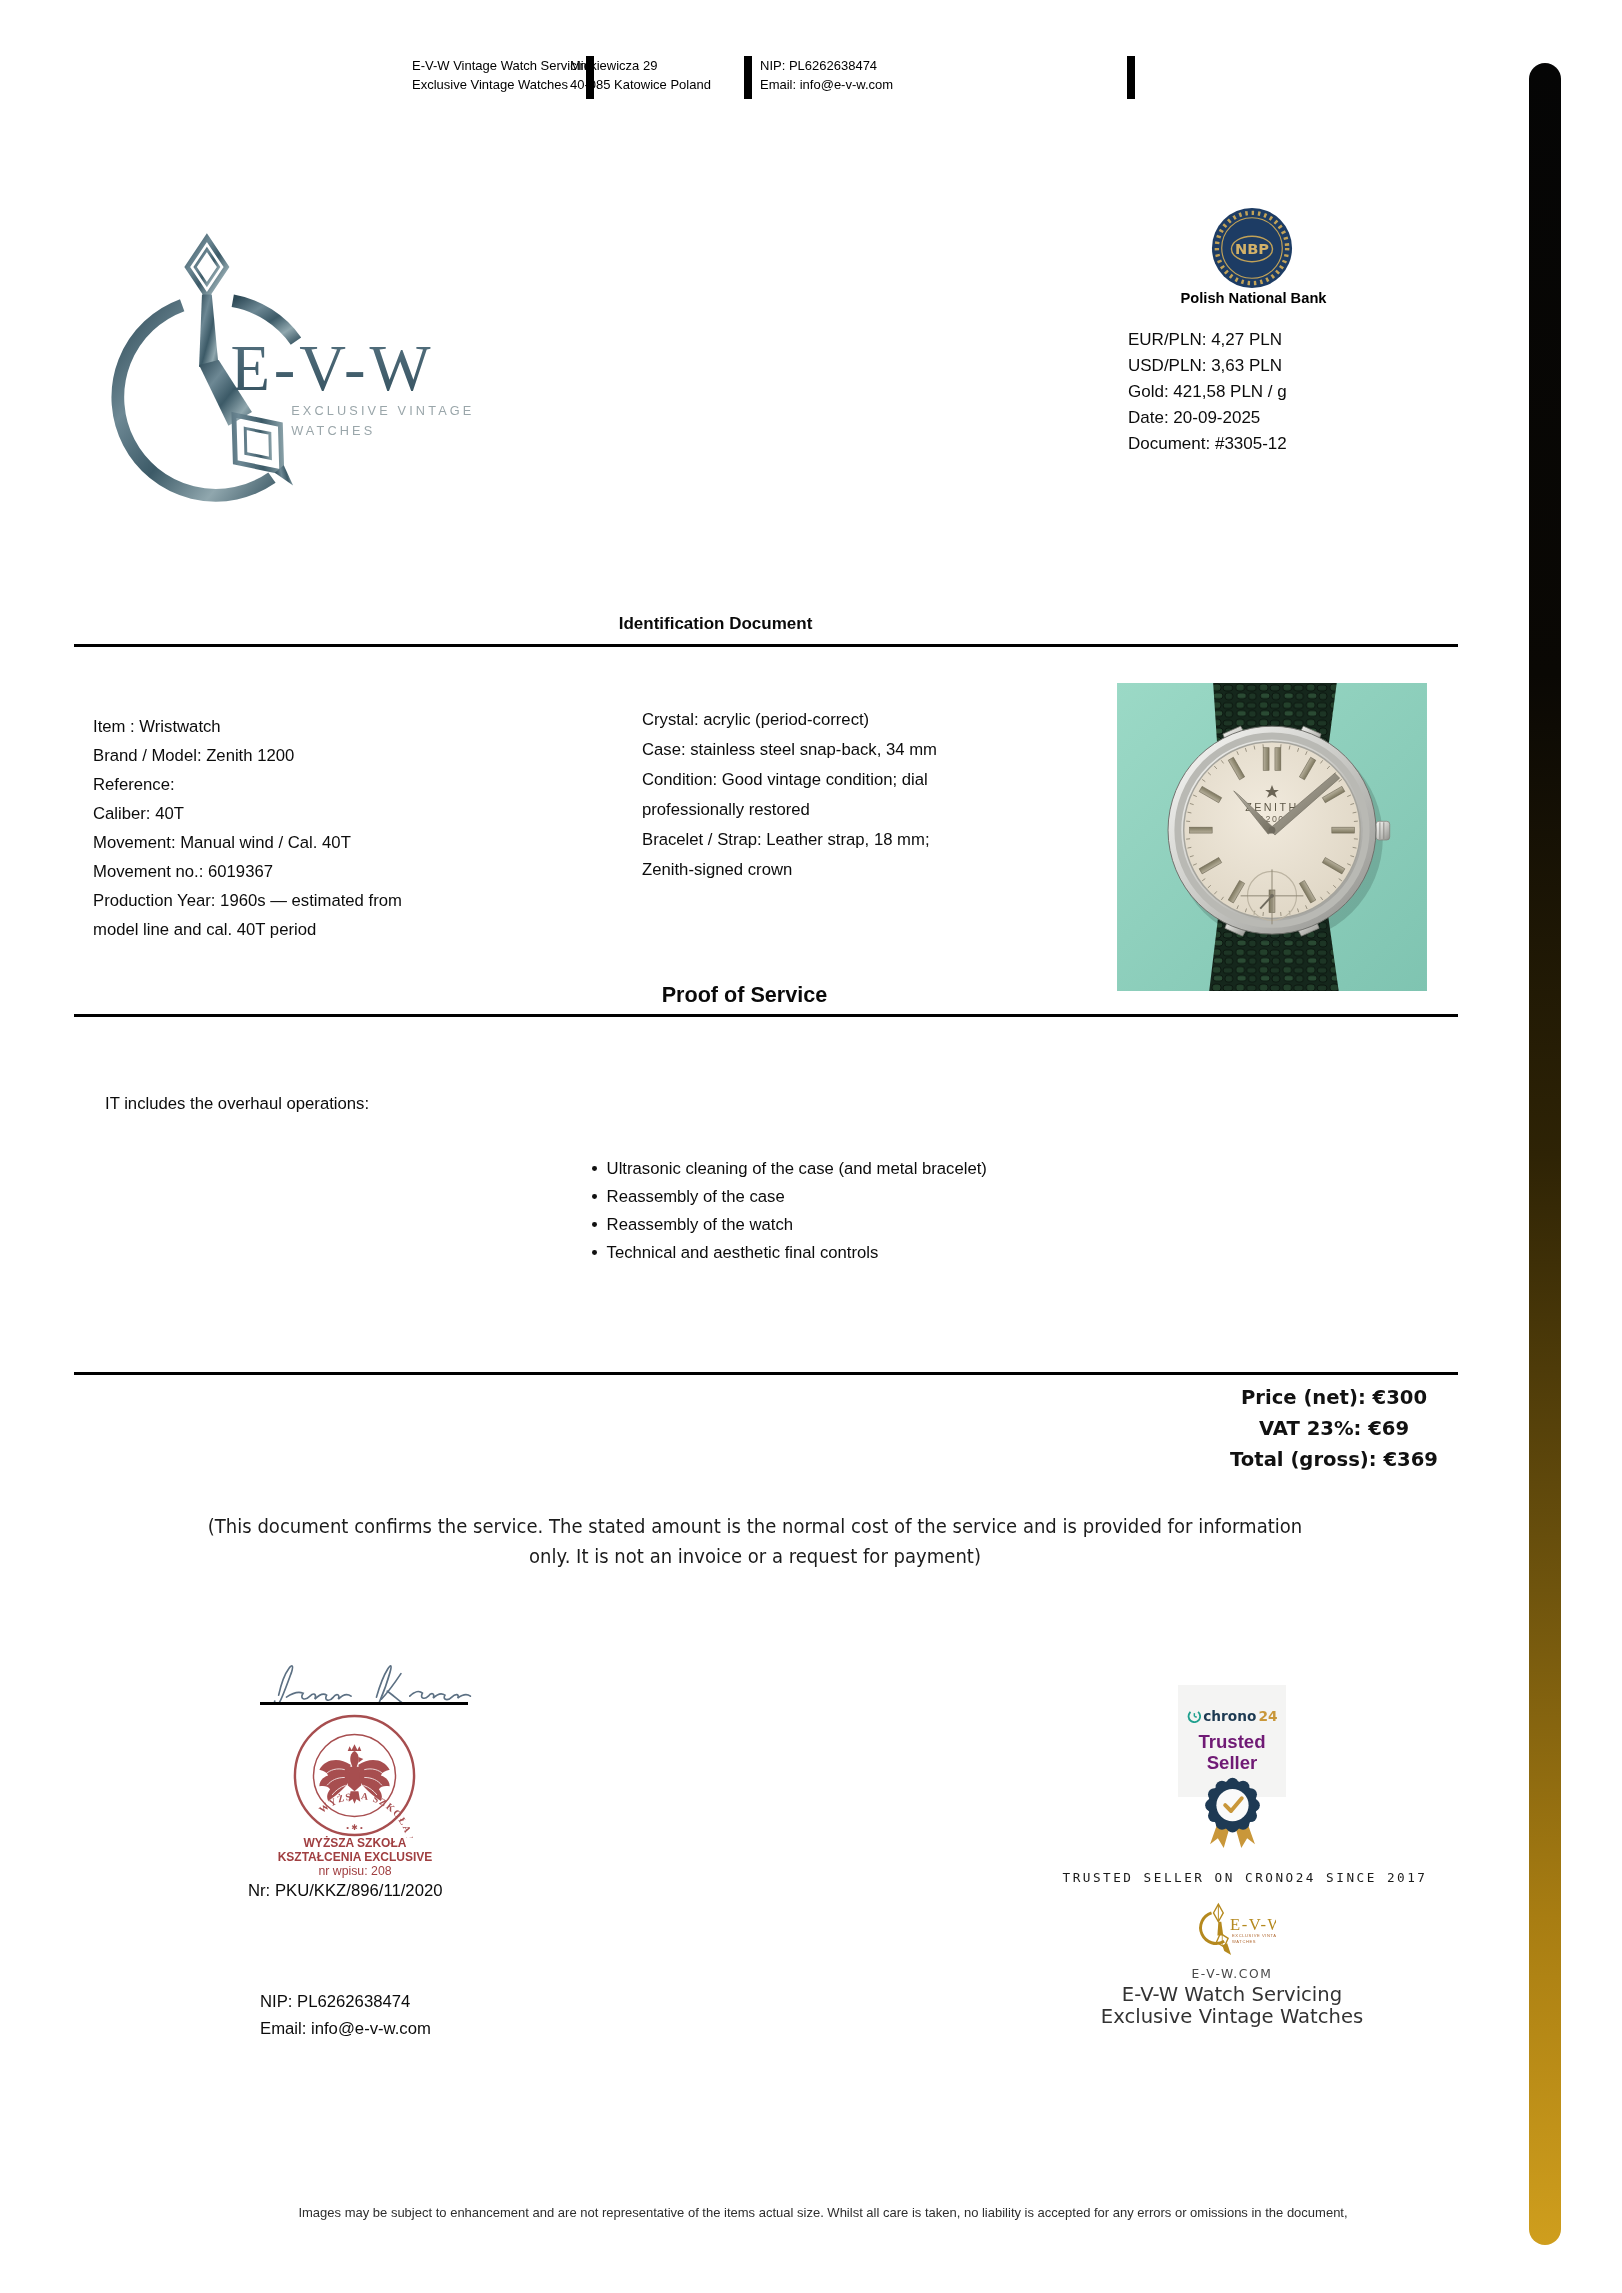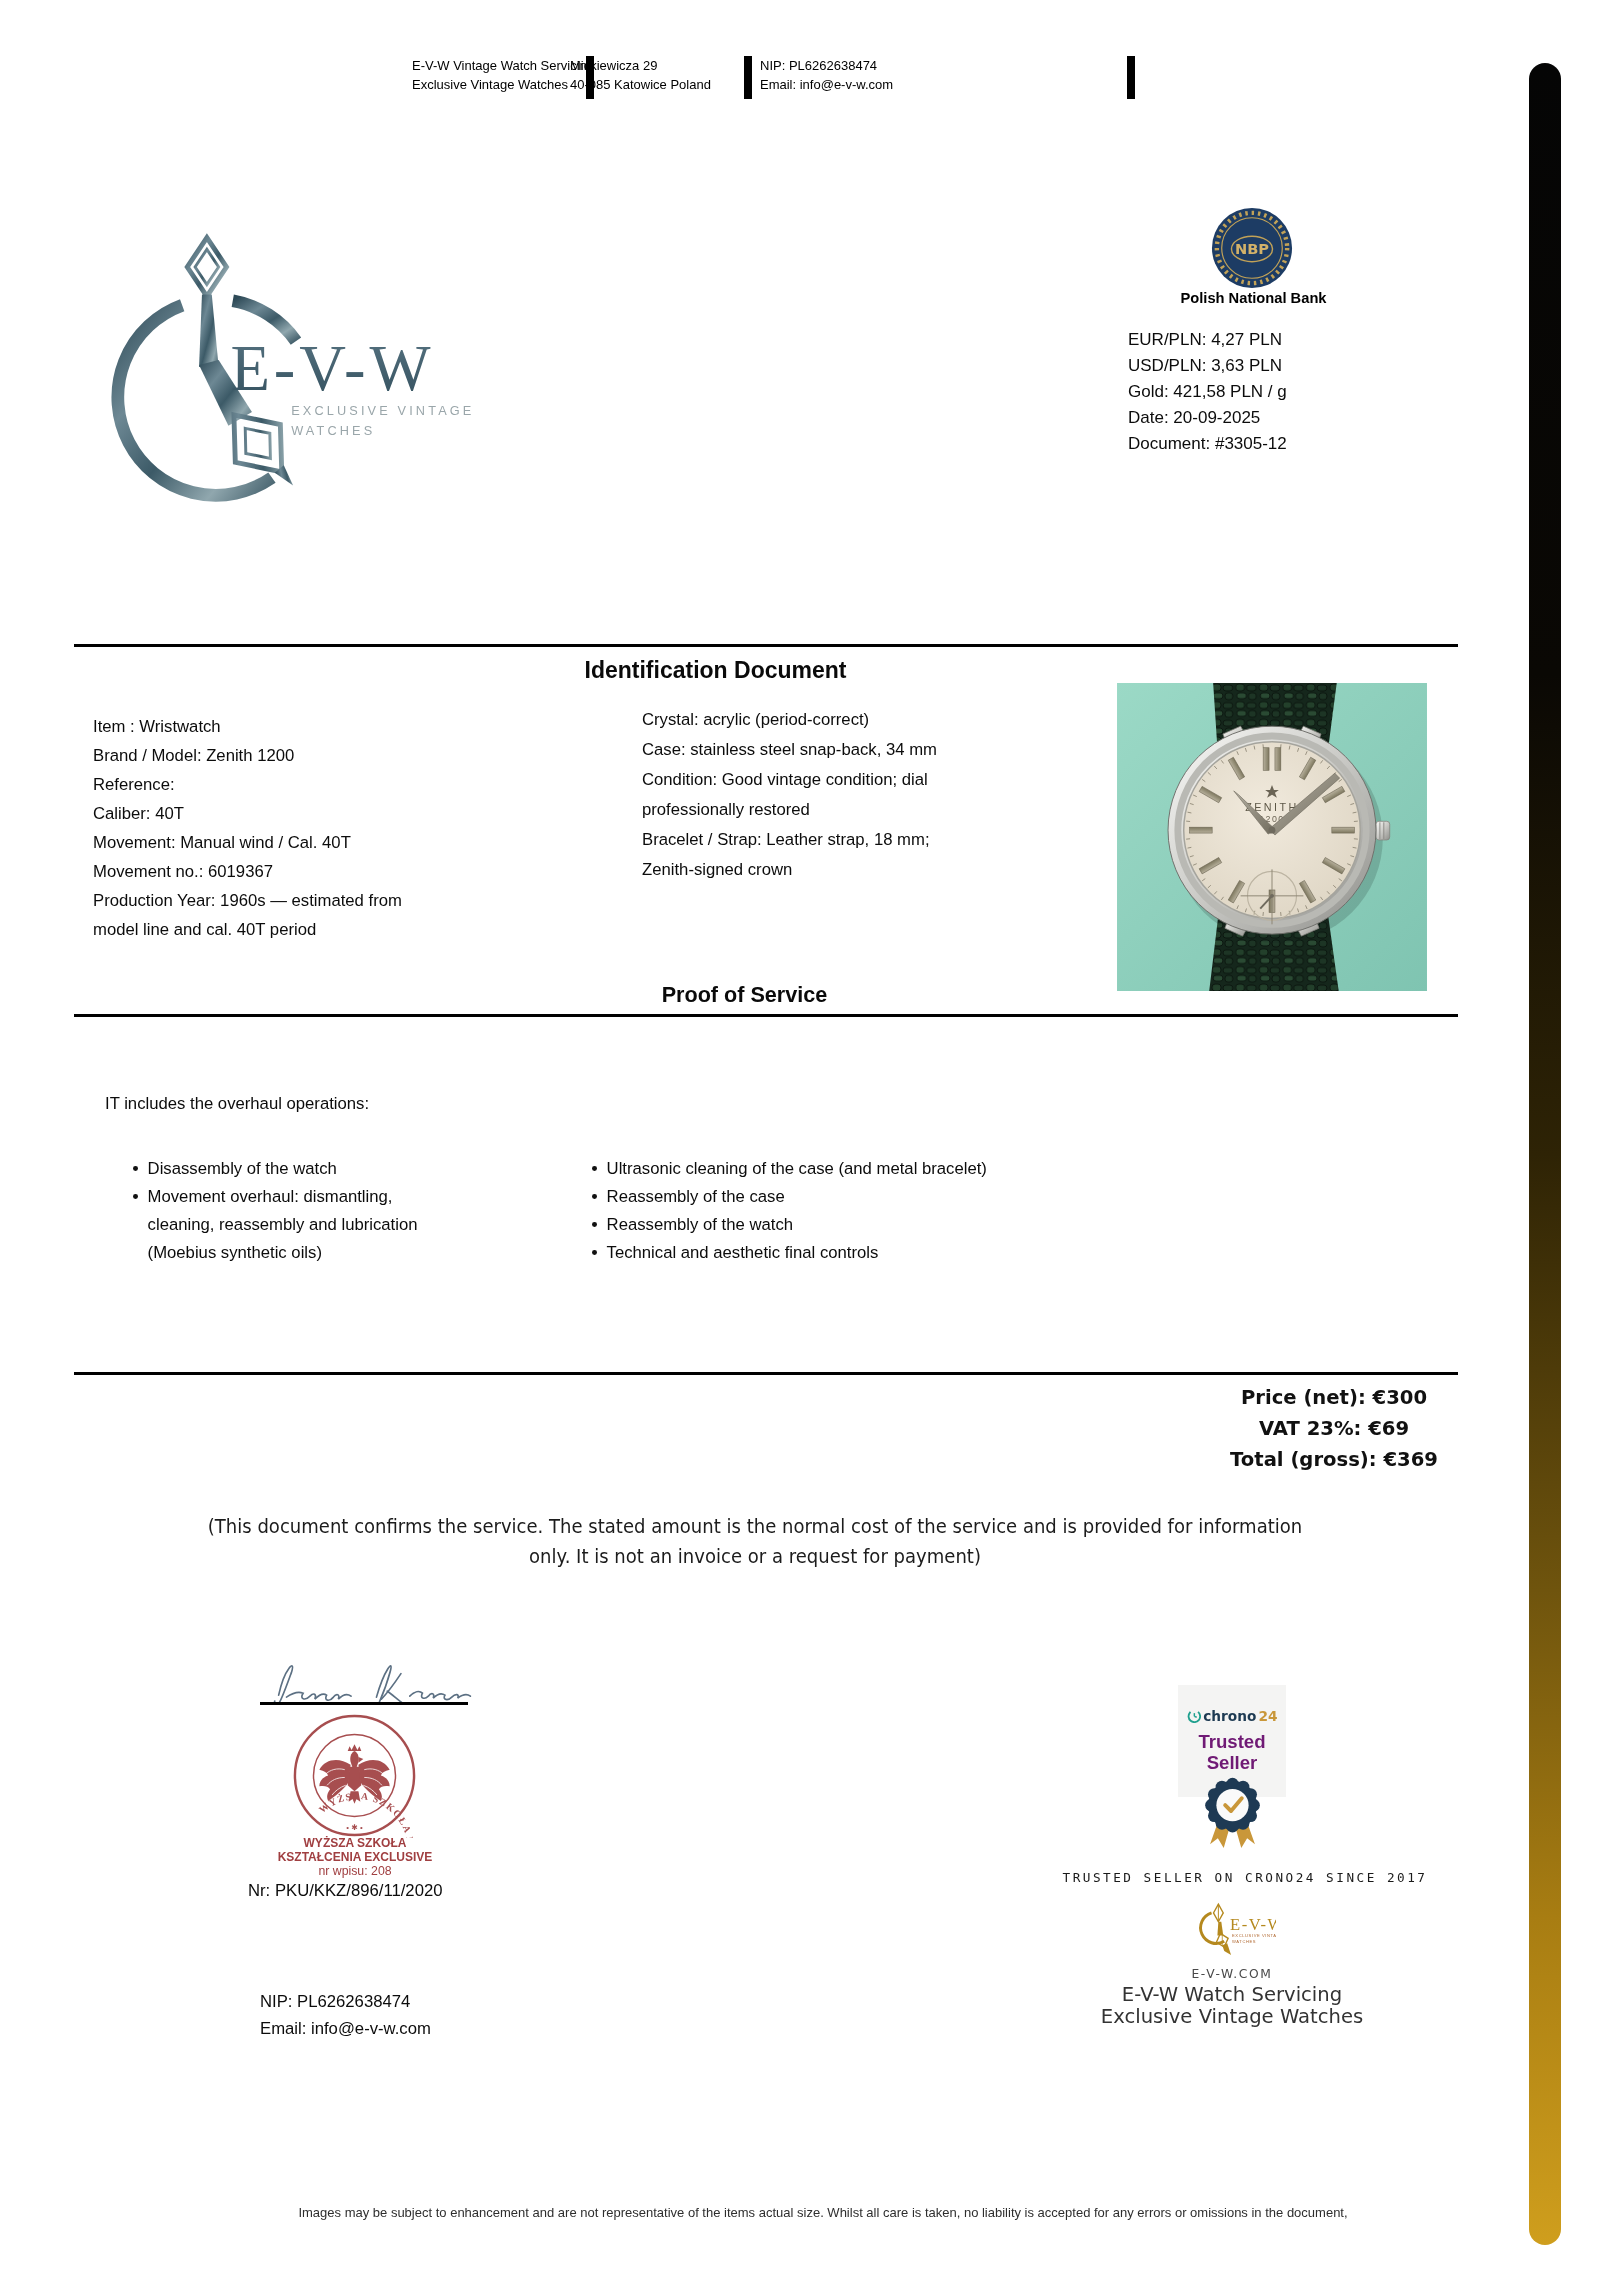--- a/index.html
+++ b/index.html
@@ -17,21 +17,21 @@
   .hb1{left:586px;} .hb2{left:744px;} .hb3{left:1127px;}
 
   .logo-svg{position:absolute;left:93px;top:218px;}
 
   .nbp-badge{position:absolute;left:1210px;top:206px;}
   .nbp-label{position:absolute;left:1127px;top:290px;width:253px;text-align:center;
              font-weight:bold;font-size:14.7px;}
   .rates{position:absolute;left:1128px;top:327px;font-size:17px;line-height:26px;white-space:pre-line;color:#0c0c0c;}
 
   .sec-title{position:absolute;font-weight:bold;color:#0a0a0a;}
-  .id-title{left:0;top:614px;width:1431px;text-align:center;font-size:23px;margin-top:43px;}
+  .id-title{left:0;top:614px;width:1431px;text-align:center;font-size:17px;}
   .svc-title{left:29px;top:982px;width:1431px;text-align:center;font-size:21.6px;}
   .rule{position:absolute;left:74px;width:1384px;height:2.5px;background:#000;}
   .rule1{top:644px;} .rule2{top:1014px;} .rule3{top:1372px;}
 
   .id-left{position:absolute;left:93px;top:712px;font-size:16.7px;line-height:29px;white-space:pre-line;color:#0c0c0c;}
   .id-right{position:absolute;left:634px;top:705px;font-size:16.7px;line-height:30px;white-space:pre-line;color:#0c0c0c;margin-left:8px;}
   .photo{position:absolute;left:1117px;top:683px;}
 
   .svc-intro{position:absolute;left:105px;top:1094px;font-size:16.7px;color:#0c0c0c;}
   .blist{position:absolute;top:1155px;font-size:16.7px;line-height:28px;color:#0c0c0c;}
@@ -286,26 +286,20 @@
       <polygon points="154,154 162,150 124,114 119,110" fill="url(#handG)" stroke="#6b665a" stroke-width="0.6"></polygon>
       <polygon points="155,149 161,155 227,97 222,92" fill="url(#handG)" stroke="#6b665a" stroke-width="0.6"></polygon>
       <circle cx="158" cy="150" r="3.5" fill="#6f6a5e"></circle>
     </g>
   </svg>
 
   <div class="sec-title svc-title">Proof of Service</div>
   <div class="rule rule2"></div>
   <div class="svc-intro">IT includes the overhaul operations:</div>
 
-  <div class="blist blist-left">
-    <div class="bitem">Disassembly of the watch</div>
-    <div class="bitem">Movement overhaul: dismantling,
-cleaning, reassembly and lubrication
-(Moebius synthetic oils)</div>
-  </div>
   <div class="blist blist-right">
     <div class="bitem">Ultrasonic cleaning of the case (and metal bracelet)</div>
     <div class="bitem">Reassembly of the case</div>
     <div class="bitem">Reassembly of the watch</div>
     <div class="bitem">Technical and aesthetic final controls</div>
   </div>
 
   <div class="rule rule3"></div>
   <div class="price">Price (net): €300
 VAT 23%: €69

